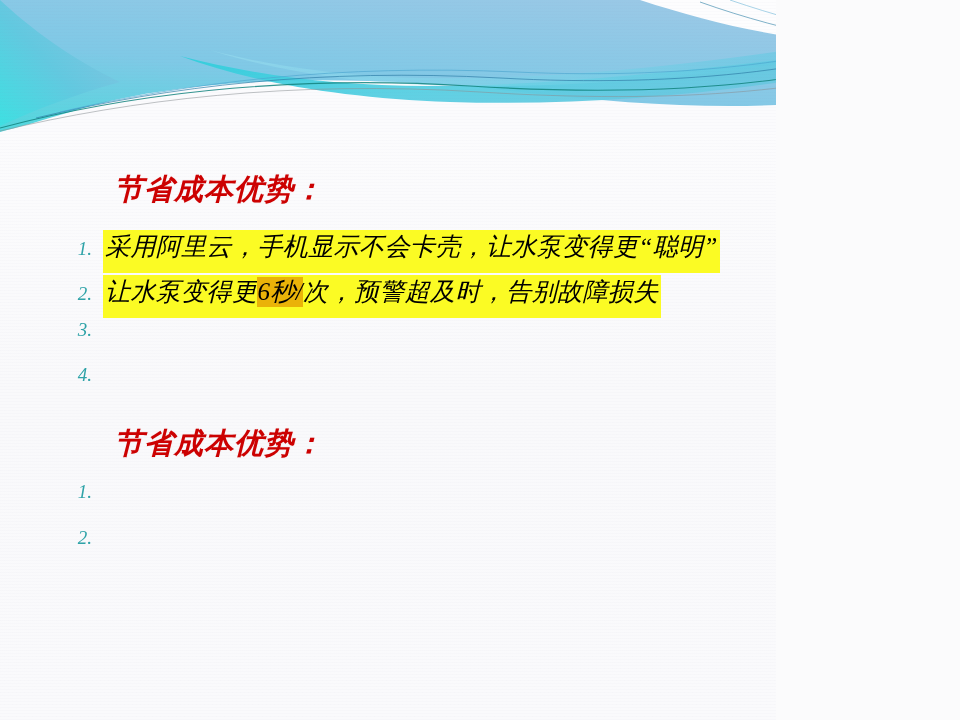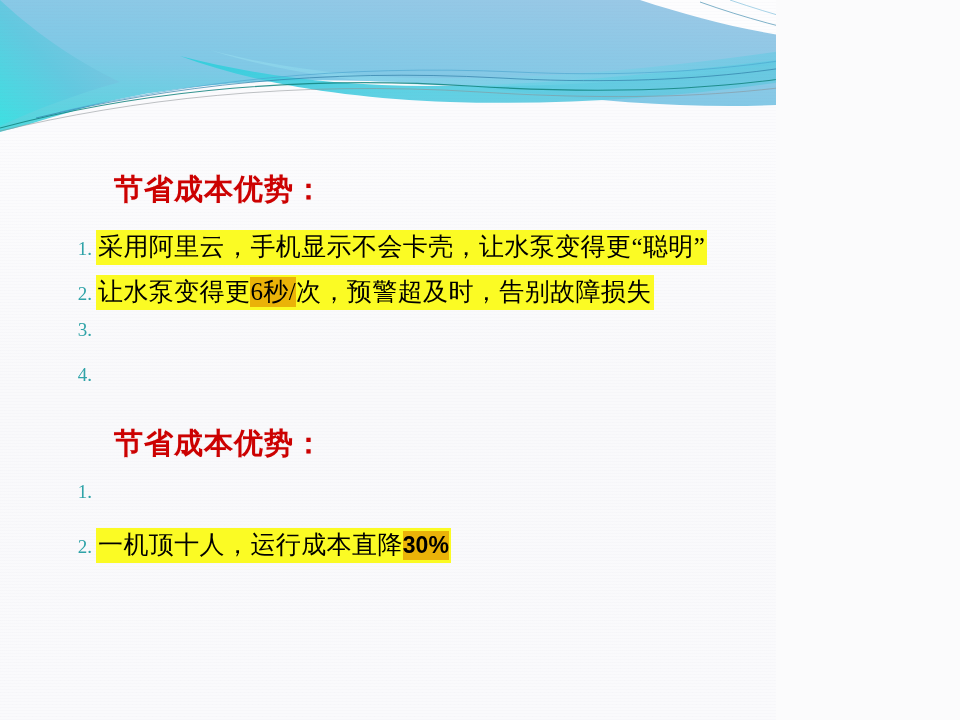--- a/index.html
+++ b/index.html
@@ -16,20 +16,21 @@
   }
 
   
   .slide {
     position: absolute;
     inset: 0;
     width: 776px;
     height: 720px;
     background: linear-gradient(180deg, #fdfdfe 0%, #f9f9fb 55%, #fafafc 100%);
     overflow: hidden;
+    font-style: italic;
   }
 
   
   .slide-texture {
     position: absolute;
     left: 0; top: 0;
     width: 960px; height: 720px;
     background-image: repeating-linear-gradient(
         0deg,
         rgba(120,120,160,0.022) 0px,
@@ -87,28 +88,28 @@
     padding-right: 0px;
     margin-left: 50px;
     color: #2fa3a8;
     font-family: "Liberation Serif", serif;
     font-size: 19px;
     font-weight: normal;
     line-height: 1;
   }
 
   .list-text {
-    margin-left: 4px;
+    margin-left: 11px;
     font-family: "Liberation Serif", serif;
     font-size: 25px;
     color: #000000;
     background: #fbfb24;
     white-space: nowrap;
     line-height: 1.28;
-    padding: 1px 2px 2px 2px;
+    padding: 1px 2px 10px 2px;
     letter-spacing: 0.4px;
   }
   .list-text .hl-bright {
     background: #eab308;
     padding: 1px 0 2px 0;
   }
   .list-text .lat {
     font-family: "Liberation Sans", sans-serif;
     font-size: 23px;
     font-weight: bold;
@@ -210,19 +211,18 @@
     <div class="section-heading h2">节省成本优势：</div>
 
     <div class="list l2">
 
       <div class="list-item">
         <span class="list-marker">1.</span>
       </div>
 
       <div class="list-item">
         <span class="list-marker">2.</span>
-        <span class="list-text"><span>一机顶十人，运行成本直降</span><span class="hl-bright lat">30%</span></span>
       </div>
 
     </div>
 
   </div>
 </div>
 
 </body></html>

